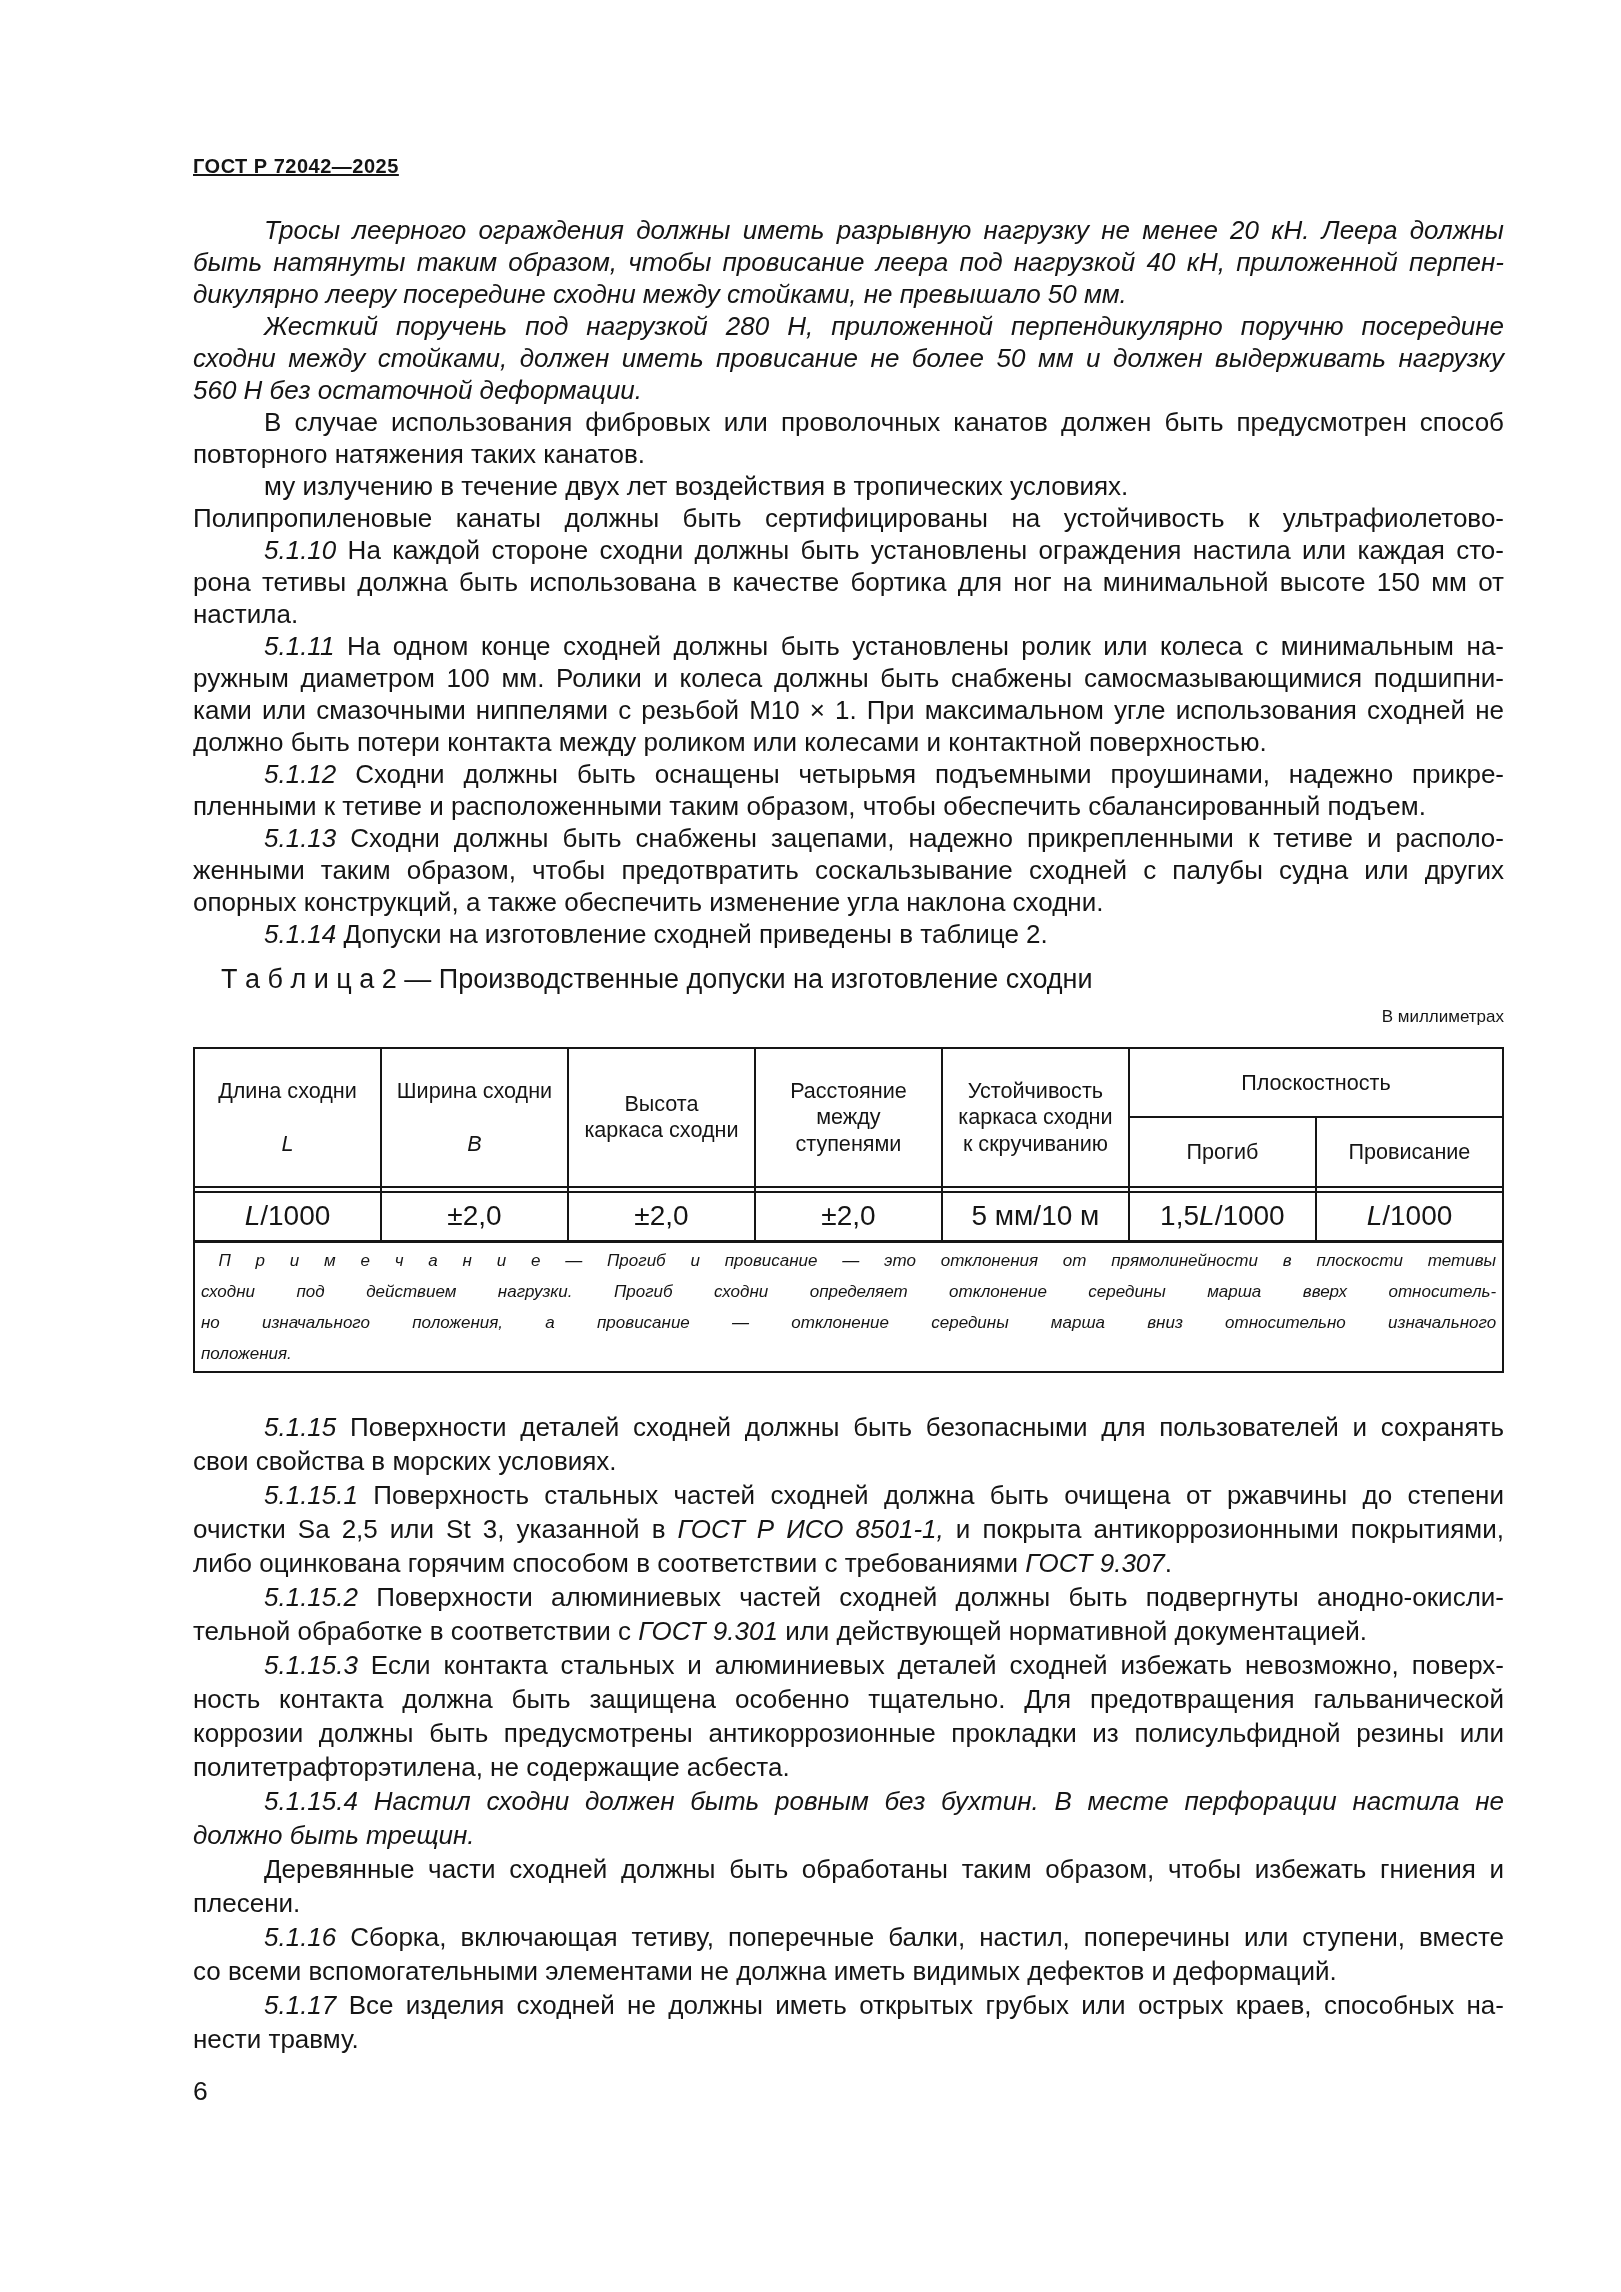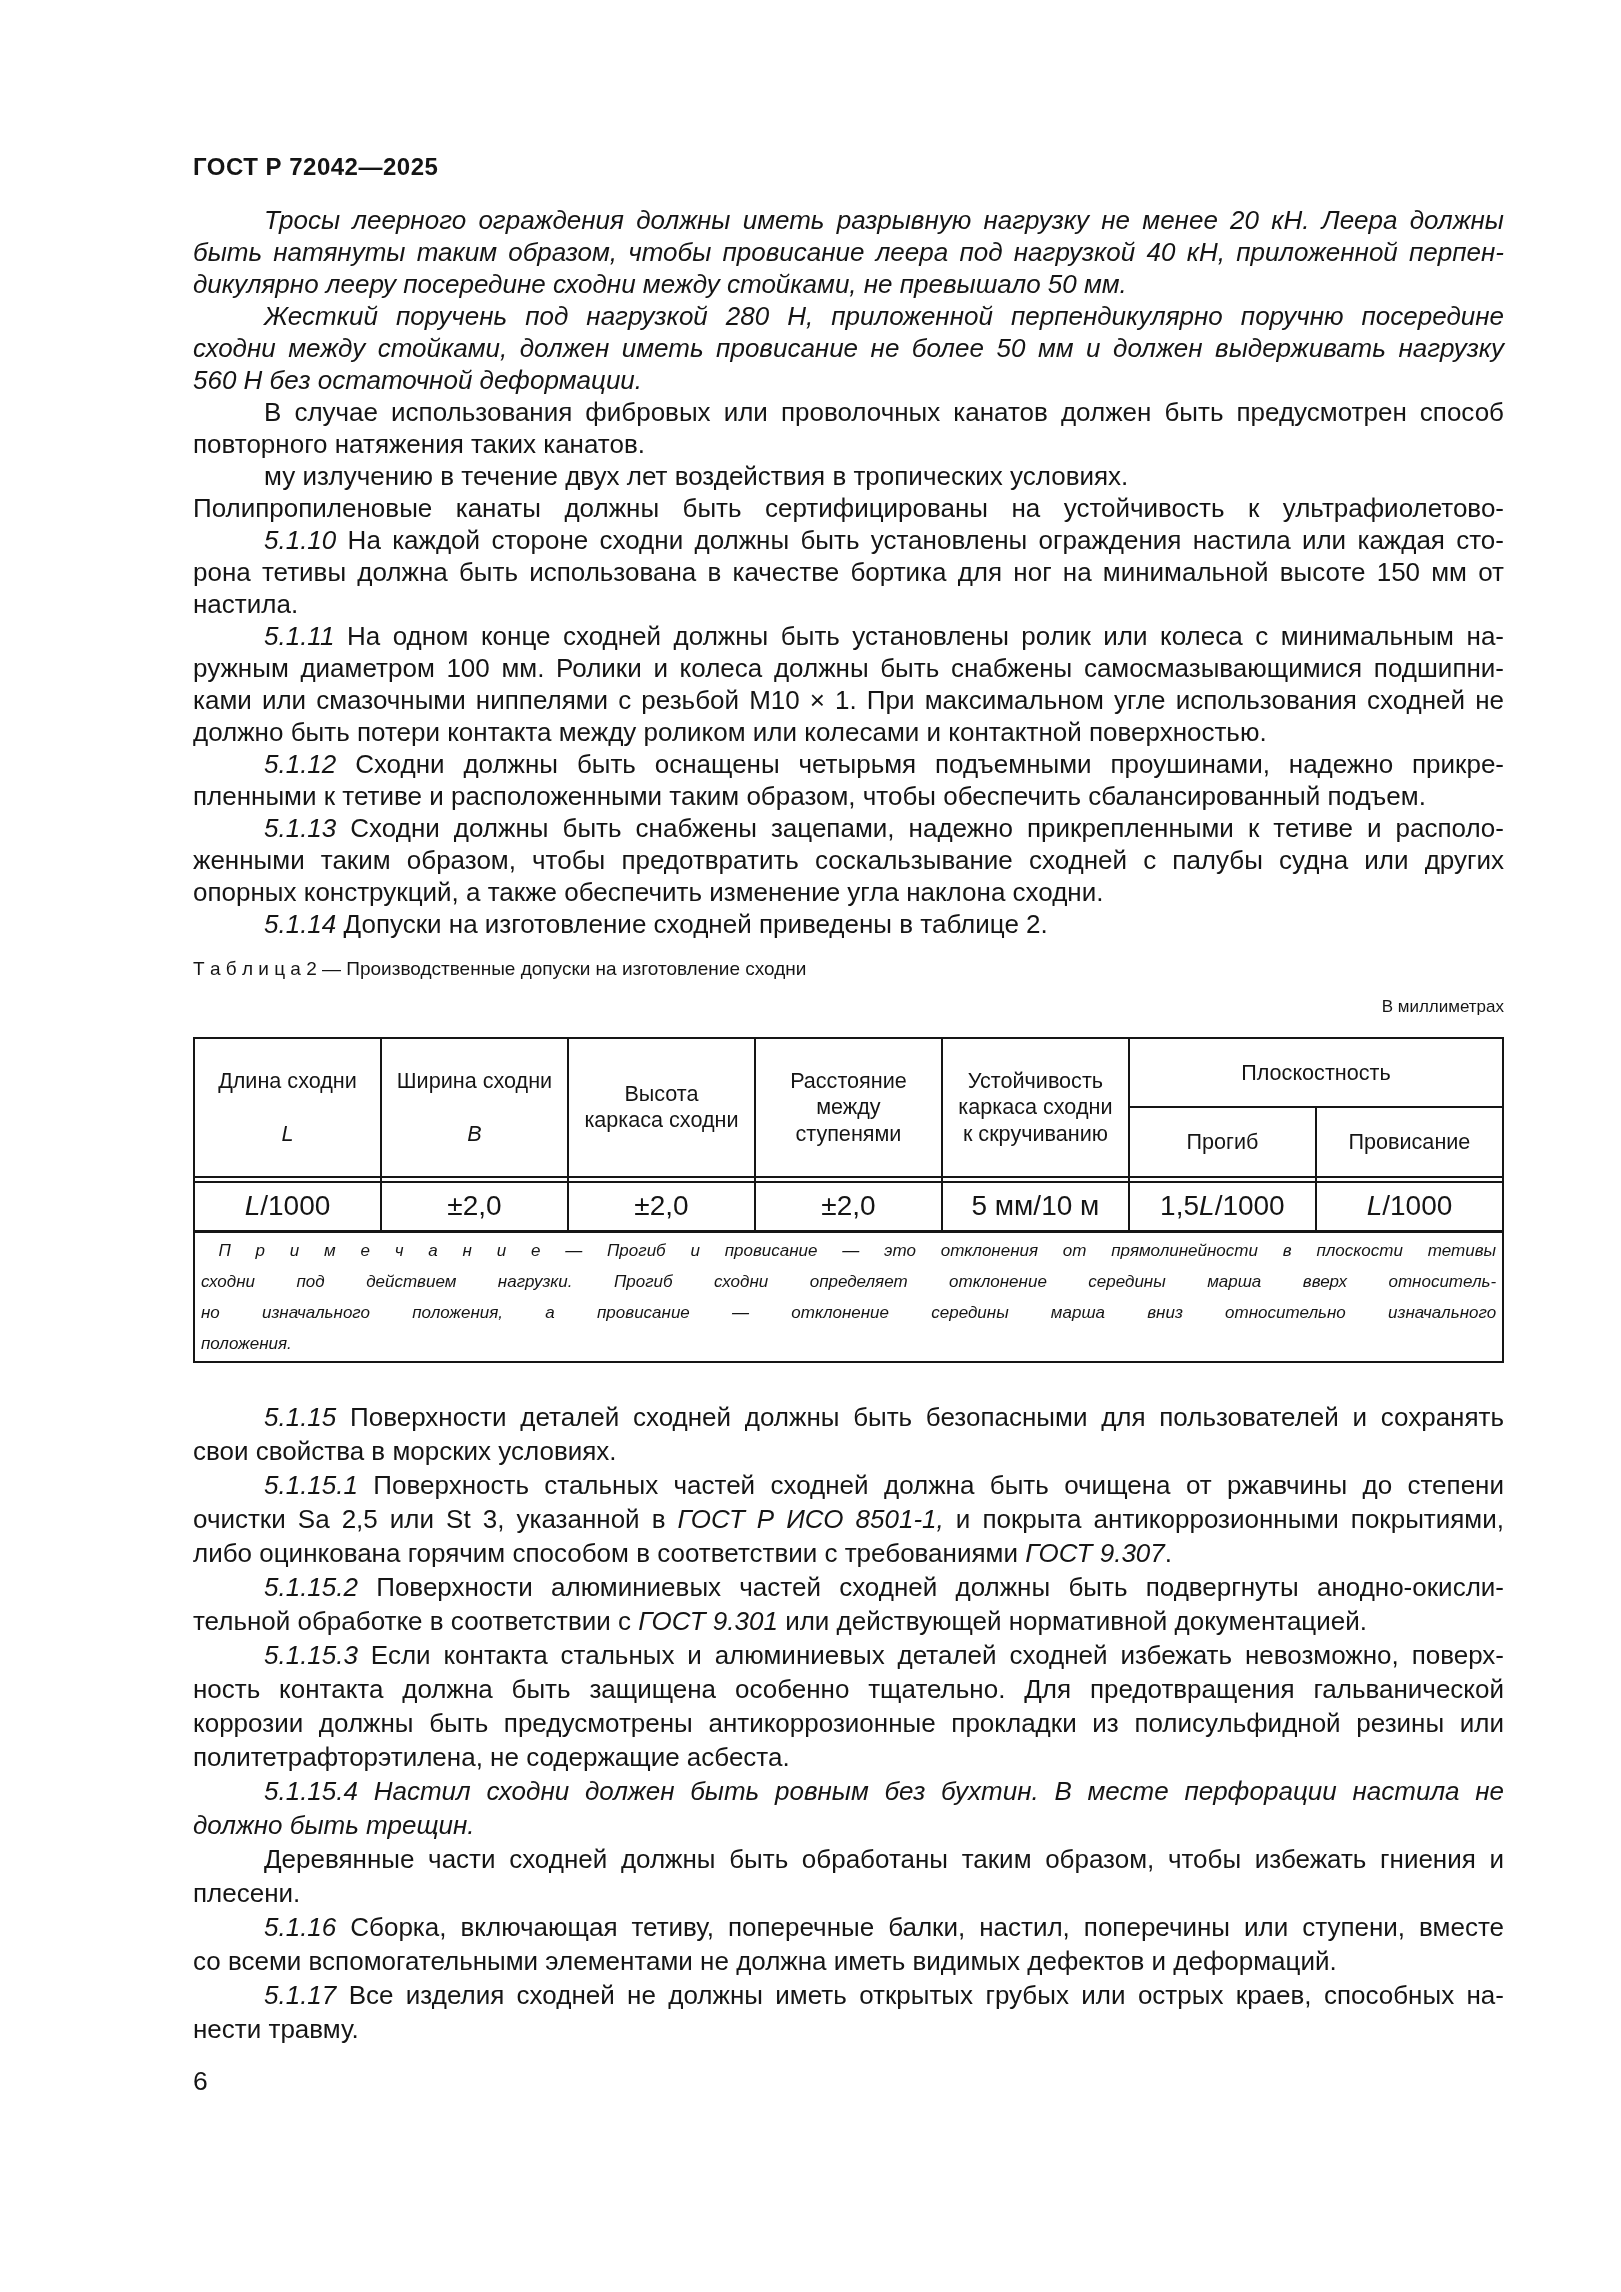--- a/index.html
+++ b/index.html
@@ -12,43 +12,45 @@
     font-family: "Liberation Sans", "DejaVu Sans", sans-serif;
     overflow: hidden;
   }
   .col {
     position: absolute;
     left: 193px;
     top: 149px;
     width: 1311px;
   }
   .doc-header {
-    font-size: 24px;
+    font-size: 20px;
     font-weight: bold;
     line-height: 35px;
     letter-spacing: 0.5px;
-    margin-bottom: 20px;
+    margin-bottom: 30px;
+    text-decoration: underline;
   }
   
   .sec { font-size: 26px; }
   .sec-upper .line { line-height: 32px; }
   .sec-lower { margin-top: 37px; }
   .sec-lower .line { line-height: 34px; }
   .para { margin: 0; }
   .para.it { font-style: italic; }
   .it { font-style: italic; }
   .line { text-align: justify; }
   .line.jl { text-align-last: justify; }
   .line.ll { text-align-last: left; }
   .sec .para > .line:first-child { text-indent: 71px; }
   
   .tbl-caption {
     margin-top: 12.7px;
-    font-size: 19px;
+    font-size: 27px;
     line-height: 32px;
+    margin-left: 28px;
   }
   .tbl-unit {
     margin-top: 7.8px;
     font-size: 17px;
     line-height: 29px;
     text-align: right;
   }
   
   table.tol {
     margin-top: 15.7px;

